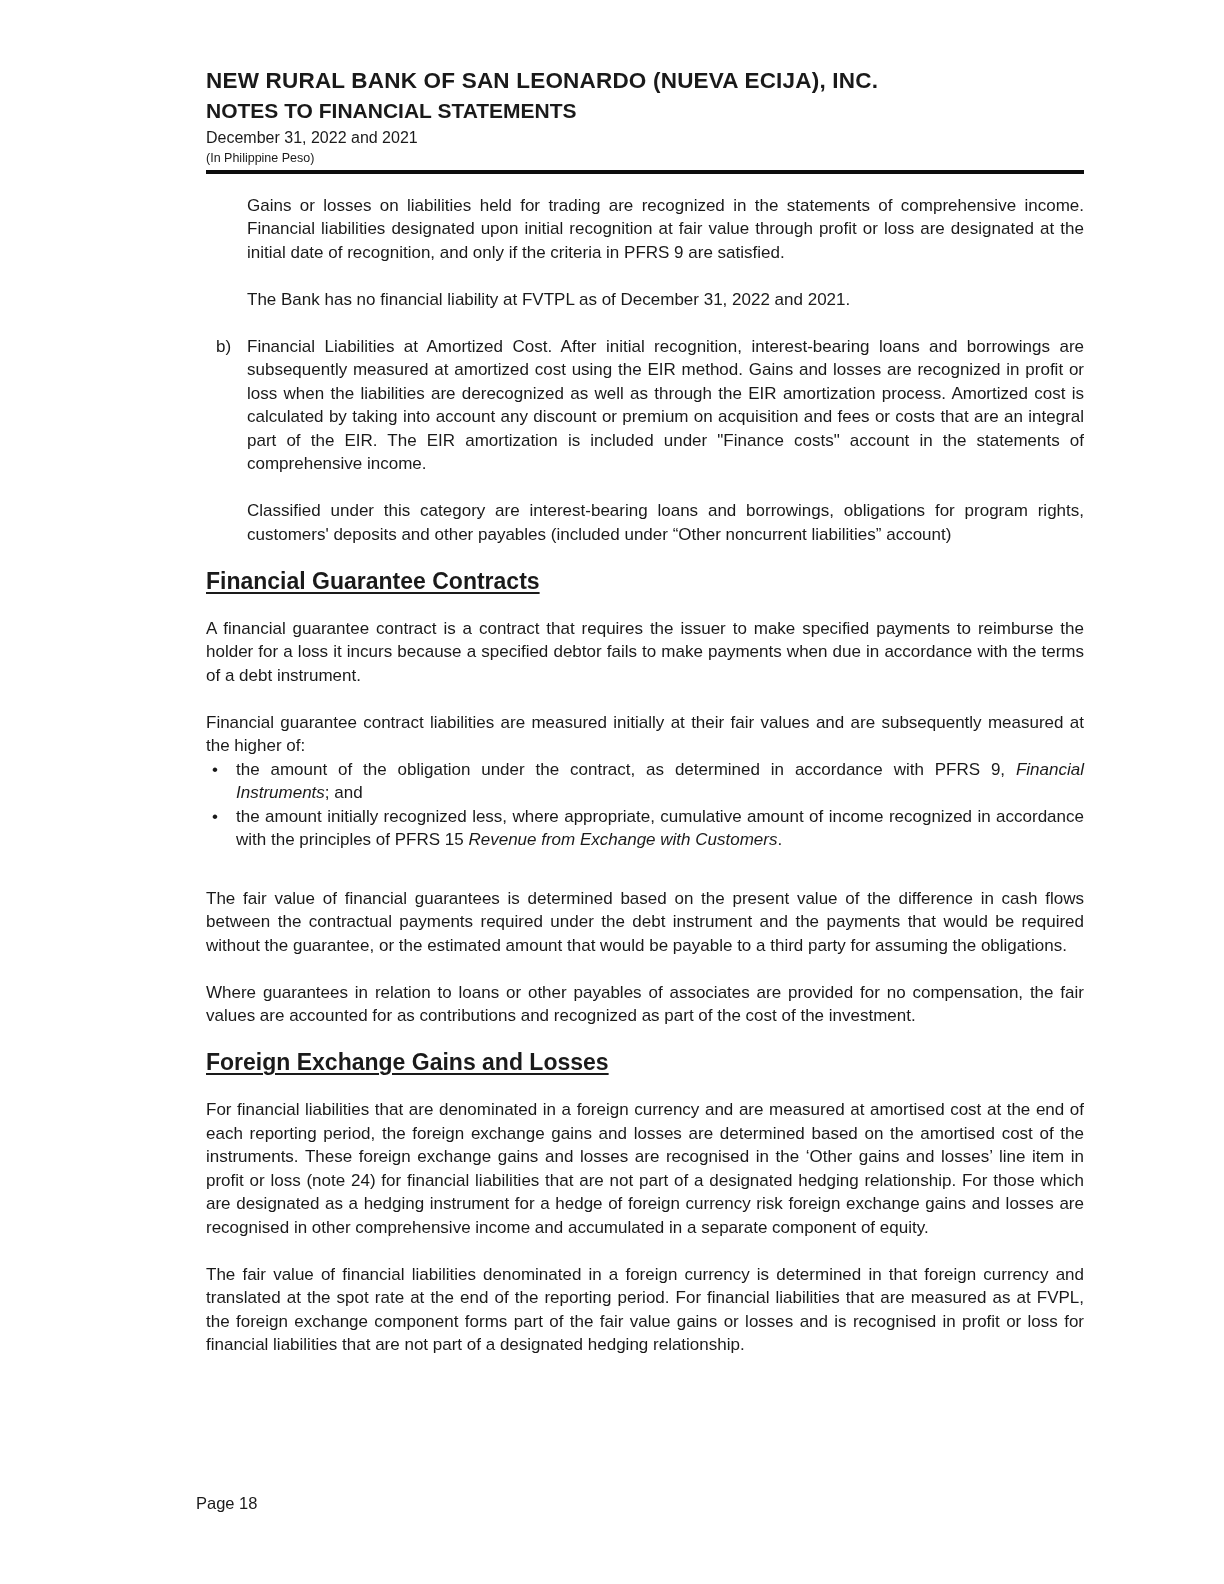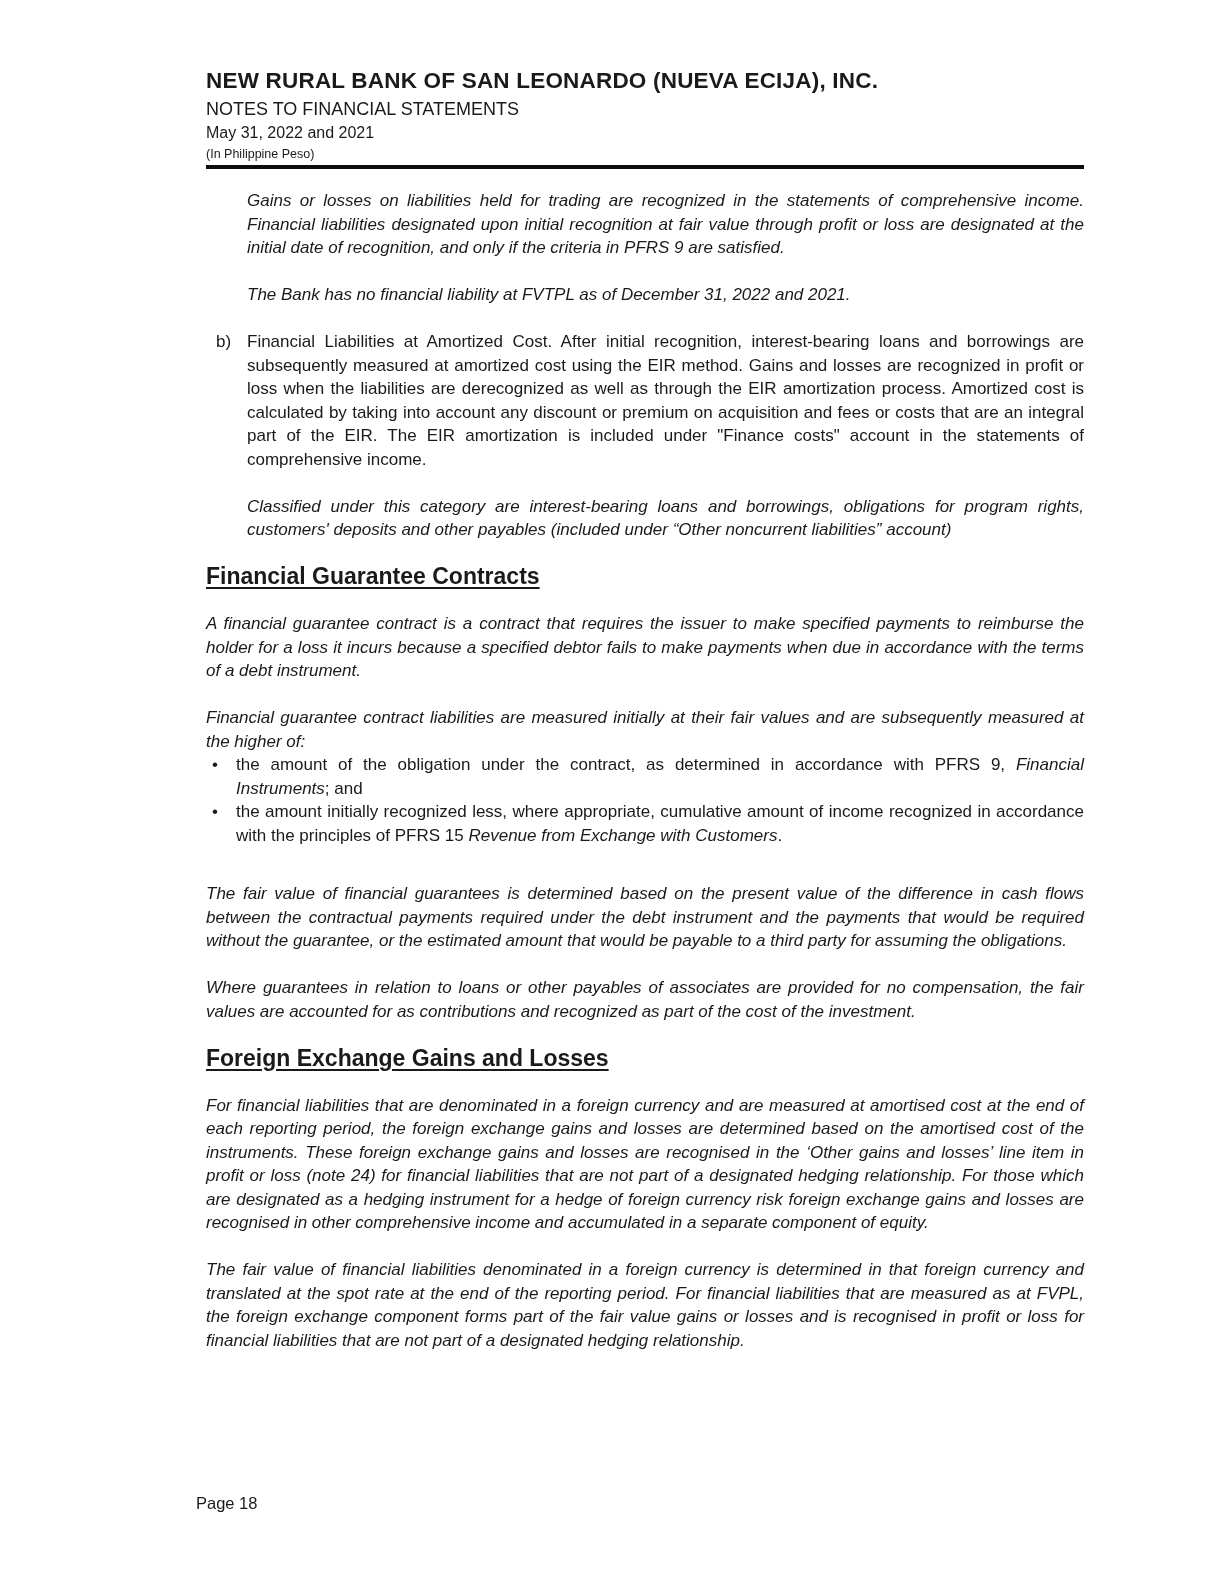--- a/index.html
+++ b/index.html
@@ -21,22 +21,22 @@
   }
   
   .doc-header { margin-bottom: 0; }
   .bank-name {
     font-size: 22.5px;
     font-weight: bold;
     letter-spacing: 0.2px;
     line-height: 1.35;
   }
   .doc-title {
-    font-size: 18px;
-    font-weight: normal;
+    font-size: 21px;
+    font-weight: bold;
     line-height: 1.45;
   }
   .date-line {
     font-size: 16px;
     line-height: 1.35;
   }
   .currency-note {
     font-size: 12.5px;
     line-height: 1.3;
     margin-top: 2px;
@@ -45,21 +45,20 @@
     border: none;
     border-top: 4px solid #0d0d0d;
     margin-top: 3px;
     width: 100%;
   }
   
   .doc-body { margin-top: 20px; font-size: 17px; line-height: 23.5px; }
   .para {
     text-align: justify;
     margin-bottom: 23.5px;
-    font-style: italic;
   }
   .indent { margin-left: 41px; }
   .list-item-b {
     display: flex;
     margin-bottom: 23.5px;
   }
   .list-item-b .marker {
     flex: 0 0 41px;
     padding-left: 10px;
   }
@@ -101,21 +100,21 @@
   }
 </style>
 </head>
 <body>
 
 <div class="page">
 
   <header class="doc-header">
     <div class="bank-name">NEW RURAL BANK OF SAN LEONARDO (NUEVA ECIJA), INC.</div>
     <div class="doc-title">NOTES TO FINANCIAL STATEMENTS</div>
-    <div class="date-line">May 31, 2022 and 2021</div>
+    <div class="date-line">December 31, 2022 and 2021</div>
     <div class="currency-note">(In Philippine Peso)</div>
     <hr class="header-rule">
   </header>
 
   <main class="doc-body">
 
     <p class="para indent">Gains or losses on liabilities held for trading are recognized in the statements of comprehensive income. Financial liabilities designated upon initial recognition at fair value through profit or loss are designated at the initial date of recognition, and only if the criteria in PFRS 9 are satisfied.</p>
 
     <p class="para indent">The Bank has no financial liability at FVTPL as of December 31, 2022 and 2021.</p>
 

